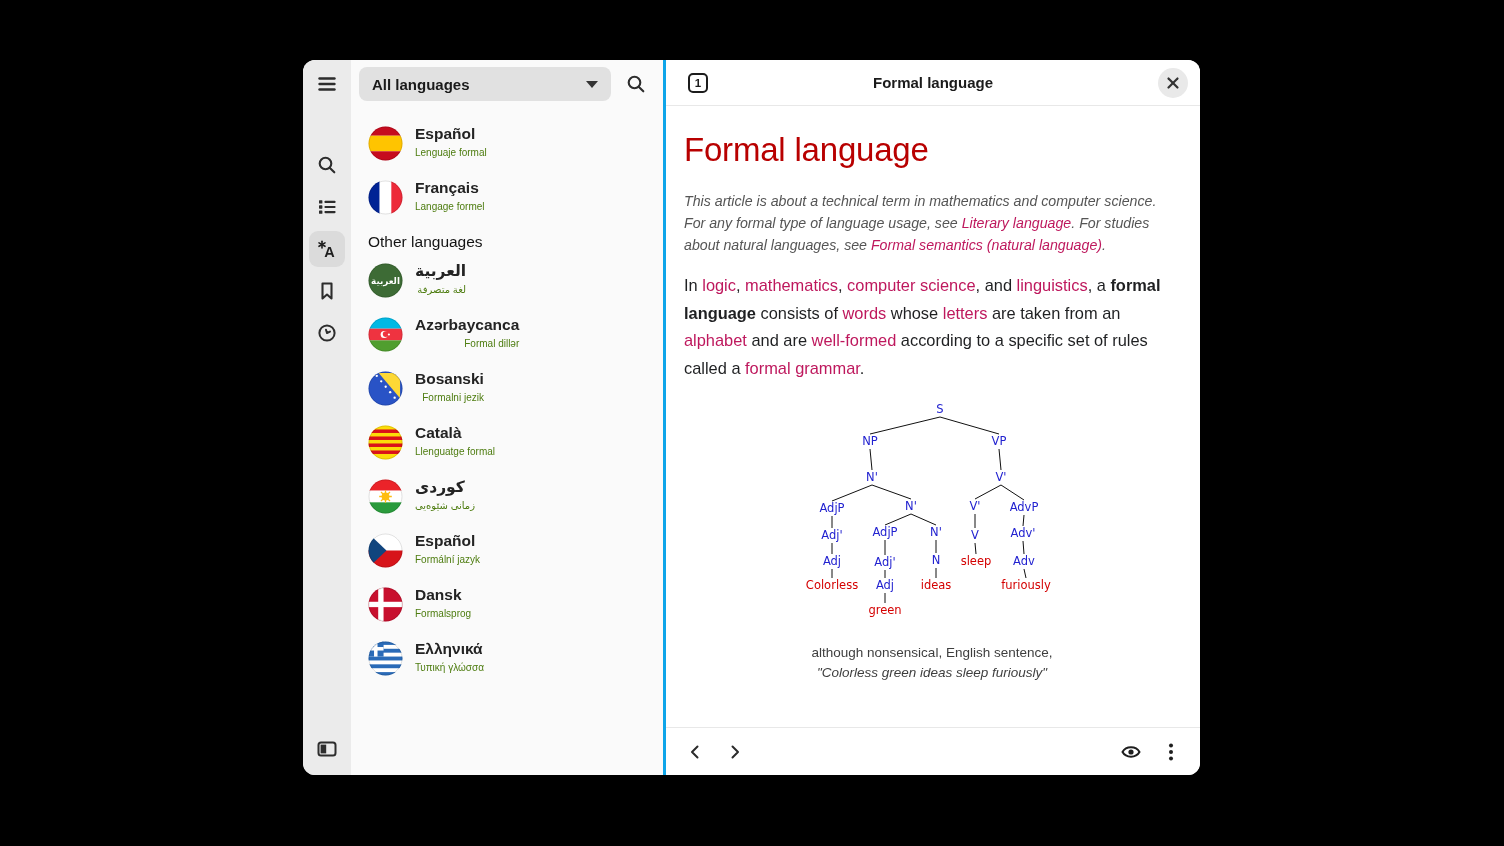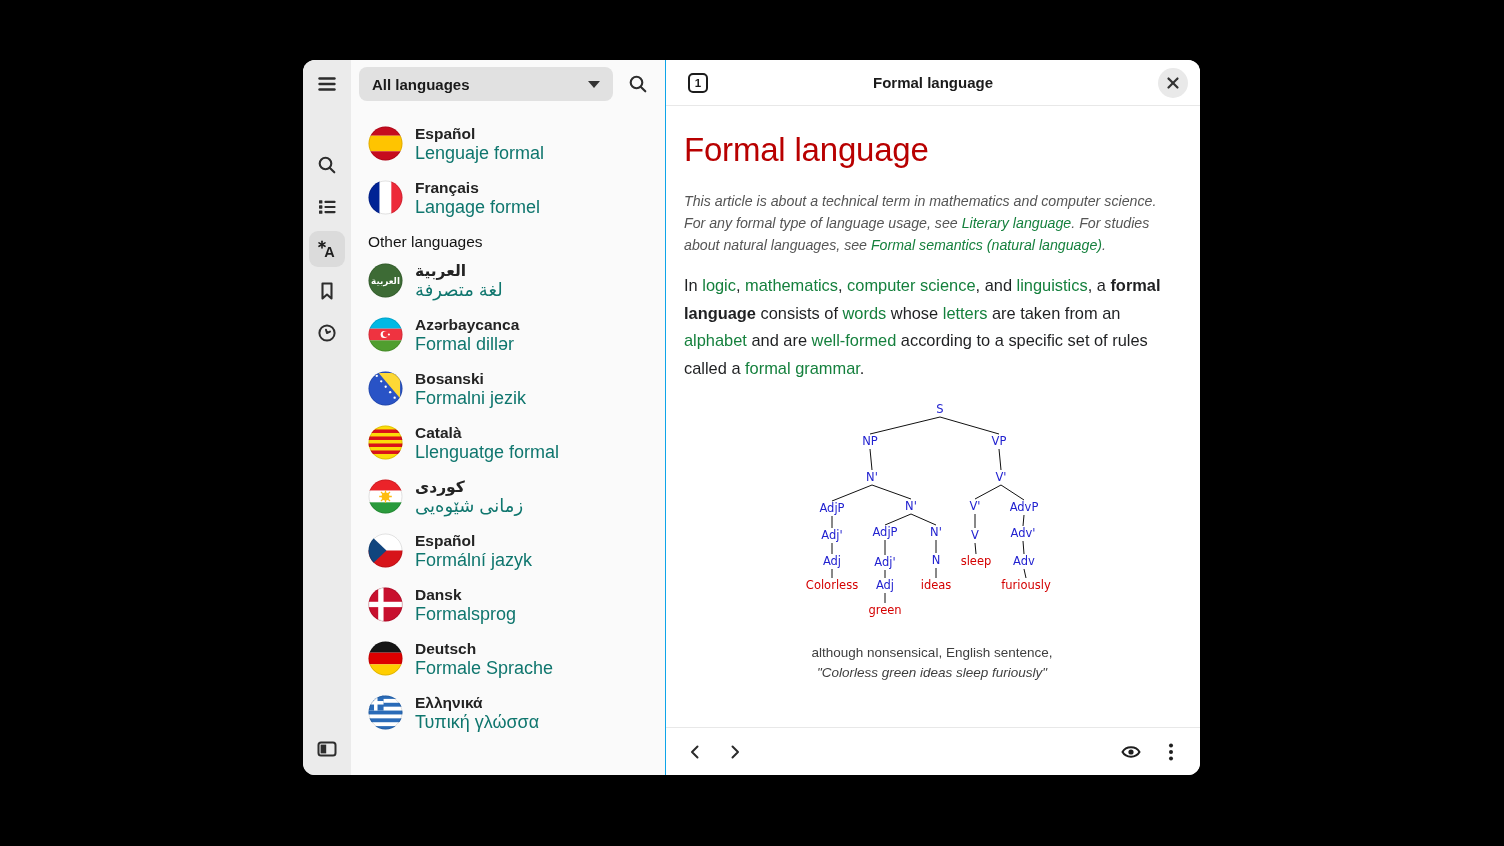--- a/index.html
+++ b/index.html
@@ -13,56 +13,56 @@
   .rail { width:48px; background:#ebebeb; display:flex; flex-direction:column; align-items:center;
           padding:6px 0 8px; flex:none; }
   .rail-btn { width:36px; height:36px; border-radius:9px; display:flex; align-items:center;
               justify-content:center; color:#2d2d2d; flex:none; }
   .rail-btn.selected { background:#dbdbdb; }
   .rail-group { display:flex; flex-direction:column; gap:6px; margin-top:45px; }
   .rail-bottom { margin-top:auto; }
   .icon-svg { display:block; }
 
   
-  .langpanel { width:315px; background:#fafafa; border-right:1px solid #0ea5e9;
+  .langpanel { width:315px; background:#fafafa; border-right:3px solid #0ea5e9;
                display:flex; flex-direction:column; flex:none; }
   .langbar { display:flex; align-items:center; gap:9px; padding:7px 11px 7px 8px; flex:none; }
   .dropdown { flex:1; height:34px; background:#e1e1e1; border-radius:8px; display:flex;
               align-items:center; justify-content:space-between; padding:0 13px;
               font-weight:700; font-size:15px; color:#1a1a1a; }
   .caret { width:0; height:0; border-left:6px solid transparent; border-right:6px solid transparent;
            border-top:7px solid #333; }
   .iconbtn { width:32px; height:32px; display:flex; align-items:center; justify-content:center; color:#2d2d2d; }
   .langlist { flex:1; overflow:hidden; padding-top:8px; }
   .lang-row { display:flex; align-items:center; gap:12px; padding:8px 12px 8px 17px; }
   .flag { width:35px; height:35px; flex:none; border-radius:50%; }
   .flag svg { display:block; }
   .lang-text { display:flex; flex-direction:column; min-width:0; }
   .lang-title { font-size:15.5px; font-weight:700; color:#232323; line-height:20px; }
-  .lang-sub { font-size:18px; color:#0f766e; line-height:18px; }
+  .lang-sub { font-size:10px; color:#4d7c0f; line-height:18px;text-align:right; }
   .sectionhdr { font-size:15.5px; font-weight:400; color:#141414; margin:9px 0 2px 17px; }
 
   
   .article { flex:1; min-width:0; display:flex; flex-direction:column; background:#fff; }
   .art-header { height:46px; position:relative; display:flex; align-items:center; justify-content:center;
                 border-bottom:1px solid #e8e8e8; flex:none; }
   .tabicon { position:absolute; left:17px; top:50%; transform:translateY(-50%);
              width:30px; height:30px; display:flex; align-items:center; justify-content:center; }
   .tabbox { width:20px; height:20px; border:2px solid #1c1c1c; border-radius:5px; display:flex;
             align-items:center; justify-content:center; font-size:11.5px; font-weight:700; color:#1c1c1c; }
   .art-title { font-size:15px; font-weight:700; color:#1b1b1b; }
   .closebtn { position:absolute; right:12px; top:50%; transform:translateY(-50%); width:30px; height:30px;
               border-radius:50%; background:#e9e9e9; display:flex; align-items:center; justify-content:center;
               color:#333; }
   .art-content { flex:1; overflow:hidden; padding:25px 20px 0 18px; }
   .art-content h1 { font-size:33px; font-weight:400; color:#b80000; margin-bottom:21px; letter-spacing:-0.2px; }
   .hatnote { font-style:italic; color:#555; font-size:14.2px; line-height:22px; margin-bottom:16px; }
   .lead { font-size:16.4px; line-height:27.5px; color:#1f2022; }
   .lead .b { font-weight:700; }
-  .wlink { color:#15803d; text-decoration:none; }
+  .wlink { color:#be185d; text-decoration:none; }
   .i { font-style:italic; }
   figure { margin-top:15px; text-align:center; }
   figcaption { font-size:13.5px; line-height:20px; color:#3e3e3e; margin-top:10px; }
   .tree-edge { stroke:#111; stroke-width:1; }
   .tree-label { fill:#2222d0; font-size:11.5px; text-anchor:middle; font-family:"DejaVu Sans",sans-serif; }
   .tree-word  { fill:#d40000; font-size:11.5px; text-anchor:middle; font-family:"DejaVu Sans",sans-serif; }
   .art-footer { height:48px; border-top:1px solid #e8e8e8; display:flex; align-items:center;
                 padding:0 12px; gap:6px; flex:none; }
   .nav-btn { width:34px; height:34px; display:flex; align-items:center; justify-content:center; color:#2b2b2b; }
   .spacer { flex:1; }
@@ -362,41 +362,20 @@
                   </g>
                   <circle cx="18" cy="18" r="17" fill="none" stroke="rgba(0,0,0,.13)" stroke-width="1"></circle>
                 </svg>
               </span>
     <span class="lang-text">
       <span class="lang-title">Dansk</span>
       <span class="lang-sub">Formalsprog</span>
     </span>
   </div>
 
-  <div class="lang-row">
-    <span class="flag">
-                <svg width="35" height="35" viewBox="0 0 36 36">
-                  <defs>
-                    <clipPath id="c11">
-                      <circle cx="18" cy="18" r="17.5"></circle>
-                    </clipPath>
-                  </defs>
-                  <g clip-path="url(#c11)">
-                    <rect width="36" height="12" fill="#151515"></rect>
-                    <rect y="12" width="36" height="12" fill="#dd0000"></rect>
-                    <rect y="24" width="36" height="12" fill="#ffce00"></rect>
-                  </g>
-                  <circle cx="18" cy="18" r="17" fill="none" stroke="rgba(0,0,0,.13)" stroke-width="1"></circle>
-                </svg>
-              </span>
-    <span class="lang-text">
-      <span class="lang-title">Deutsch</span>
-      <span class="lang-sub">Formale Sprache</span>
-    </span>
-  </div>
 
   <div class="lang-row">
     <span class="flag">
                 <svg width="35" height="35" viewBox="0 0 36 36">
                   <defs>
                     <clipPath id="c12">
                       <circle cx="18" cy="18" r="17.5"></circle>
                     </clipPath>
                   </defs>
                   <g clip-path="url(#c12)">

